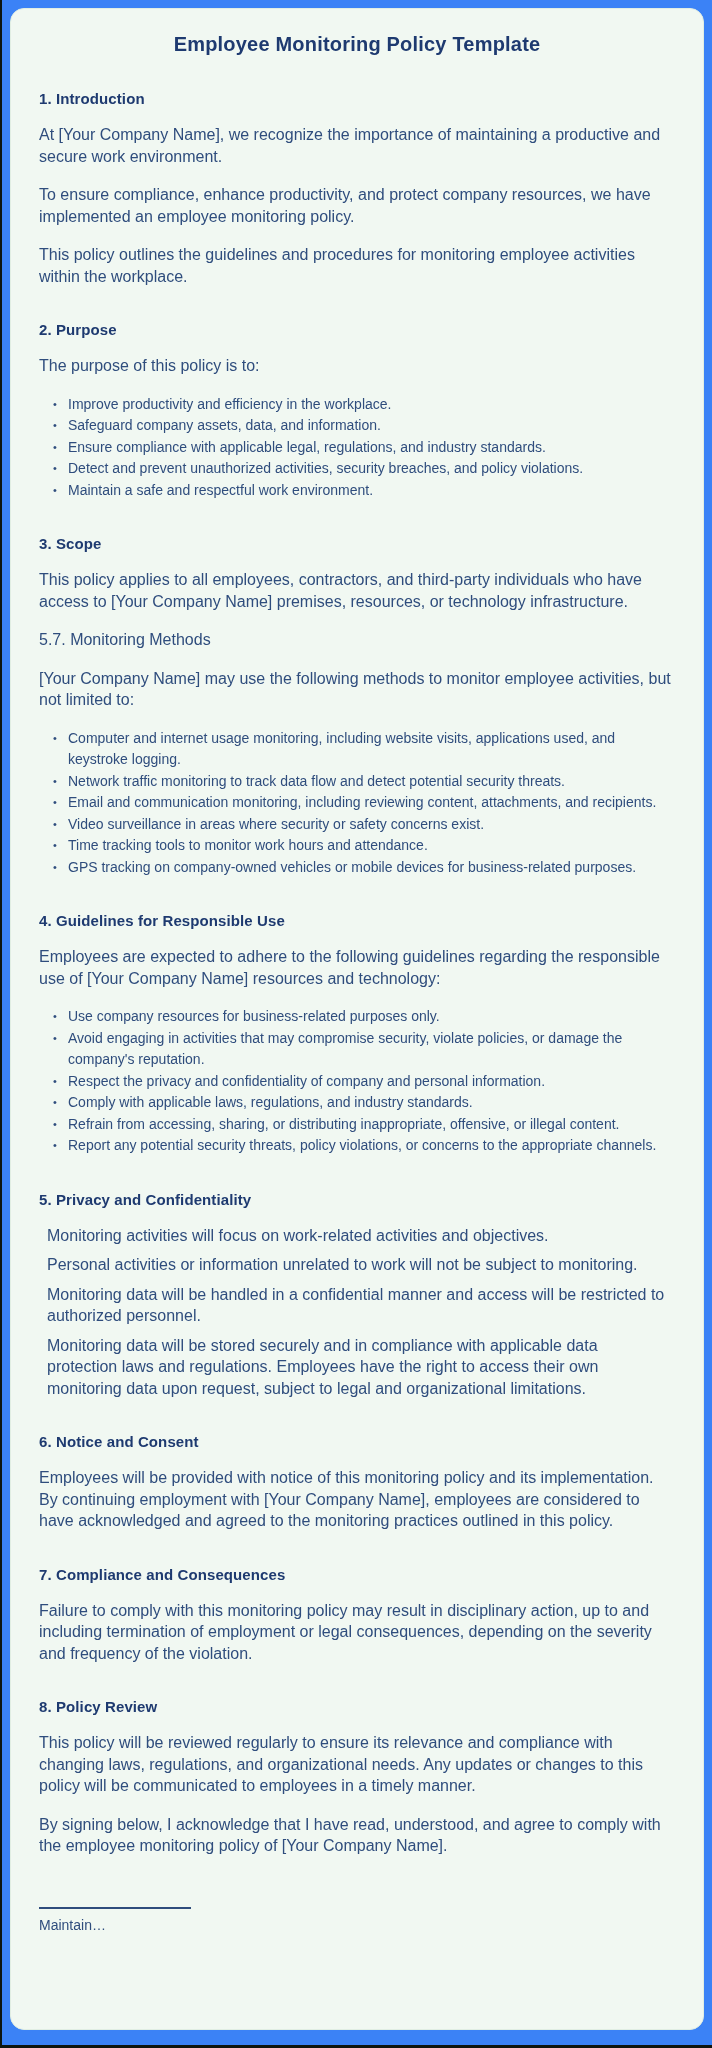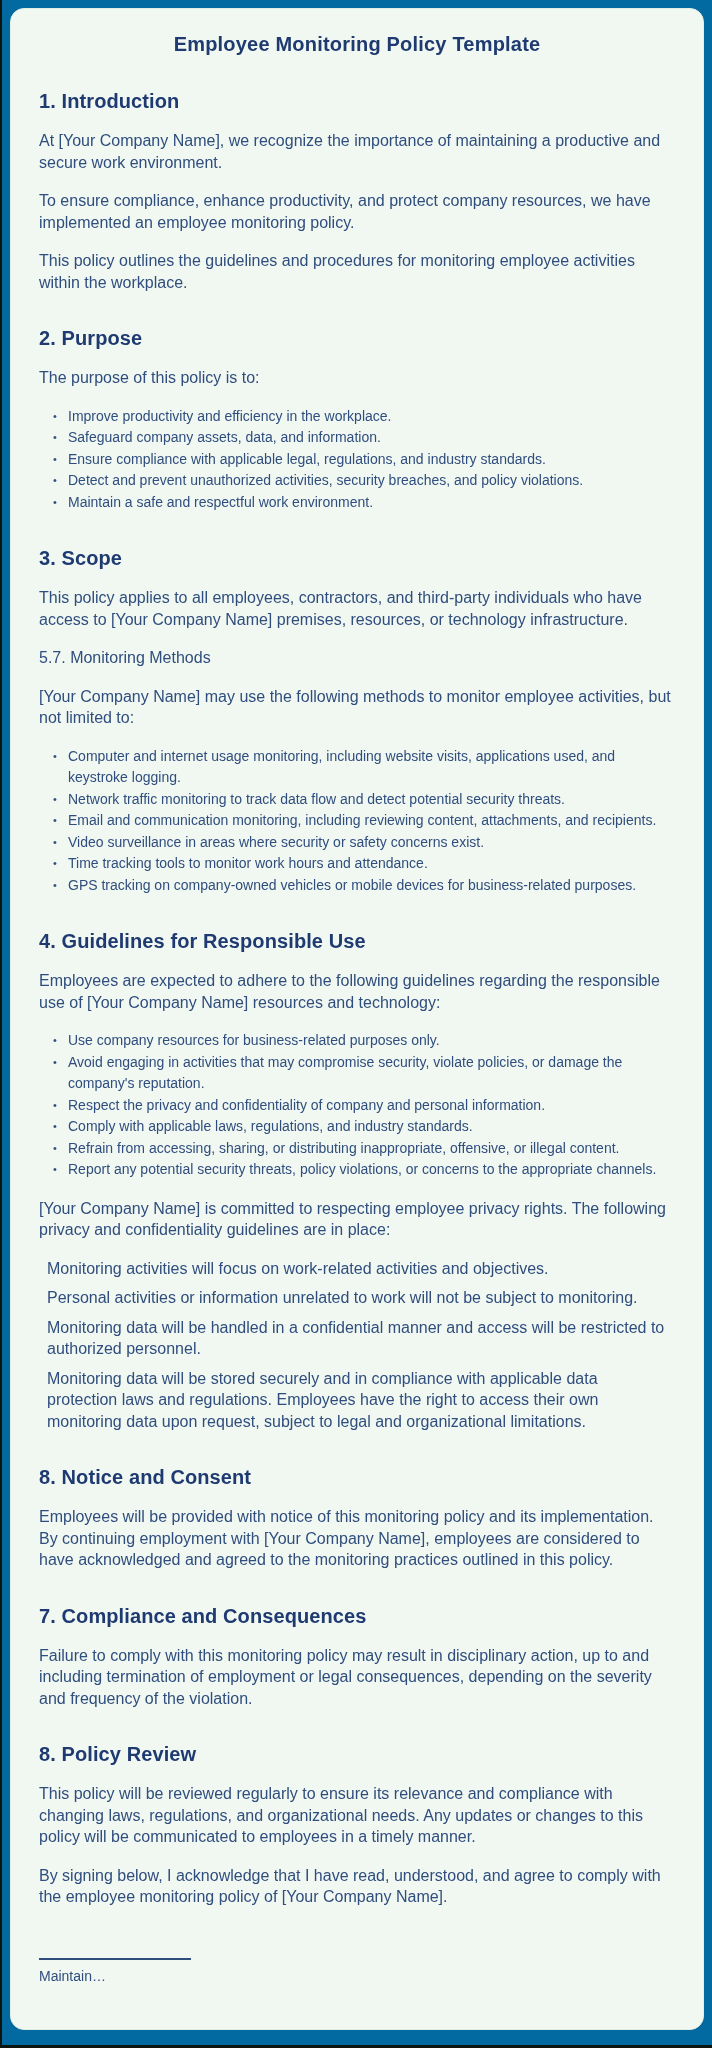--- a/index.html
+++ b/index.html
@@ -5,41 +5,41 @@
   html, body { margin: 0; padding: 0; }
   body {
     width: 712px; height: 2048px;
     background: #0e150f;
     position: relative;
     overflow: hidden;
     font-family: "Liberation Sans", sans-serif;
   }
   .page {
     position: absolute; top: 0; left: 2px; right: 0; bottom: 3px;
-    background: #0369a1;
+    background: #3b82f6;
   }
   .card {
     box-sizing: border-box;
     margin: 8px 8px 0 8px;
     min-height: 2022px;
     background: #f1f8f2;
     border: 1px solid #e1eee3;
     border-radius: 14px;
     padding: 14px 28px 24px 28px;
   }
   .doc-title {
     font-size: 20px;
     font-weight: 700;
     color: #1e3a70;
     text-align: center;
     margin: 10px 0 0 0;
     letter-spacing: 0.2px;
   }
   h2.section-heading {
-    font-size: 20px;
+    font-size: 15px;
     font-weight: 700;
     color: #1e3a70;
     margin: 34px 0 0 0;
     letter-spacing: 0.1px;
   }
   p.body-text {
     font-size: 16px;
     line-height: 21.5px;
     color: #2f4d7d;
     margin: 17px 0 0 0;
@@ -128,31 +128,31 @@
         <li>Use company resources for business-related purposes only.</li>
         <li>Avoid engaging in activities that may compromise security, violate policies, or damage the company's reputation.</li>
         <li>Respect the privacy and confidentiality of company and personal information.</li>
         <li>Comply with applicable laws, regulations, and industry standards.</li>
         <li>Refrain from accessing, sharing, or distributing inappropriate, offensive, or illegal content.</li>
         <li>Report any potential security threats, policy violations, or concerns to the appropriate channels.</li>
       </ul>
     </section>
 
     <section>
-      <p class="body-text">[Your Company Name] is committed to respecting employee privacy rights. The following privacy and confidentiality guidelines are in place:</p>
+      <h2 class="section-heading">5. Privacy and Confidentiality</h2>
       <div class="line-block">
         <p class="body-text">Monitoring activities will focus on work-related activities and objectives.</p>
         <p class="body-text">Personal activities or information unrelated to work will not be subject to monitoring.</p>
         <p class="body-text">Monitoring data will be handled in a confidential manner and access will be restricted to authorized personnel.</p>
         <p class="body-text">Monitoring data will be stored securely and in compliance with applicable data protection laws and regulations. Employees have the right to access their own monitoring data upon request, subject to legal and organizational limitations.</p>
       </div>
     </section>
 
     <section>
-      <h2 class="section-heading">8. Notice and Consent</h2>
+      <h2 class="section-heading">6. Notice and Consent</h2>
       <p class="body-text">Employees will be provided with notice of this monitoring policy and its implementation. By continuing employment with [Your Company Name], employees are considered to have acknowledged and agreed to the monitoring practices outlined in this policy.</p>
     </section>
 
     <section>
       <h2 class="section-heading">7. Compliance and Consequences</h2>
       <p class="body-text">Failure to comply with this monitoring policy may result in disciplinary action, up to and including termination of employment or legal consequences, depending on the severity and frequency of the violation.</p>
     </section>
 
     <section>
       <h2 class="section-heading">8. Policy Review</h2>

